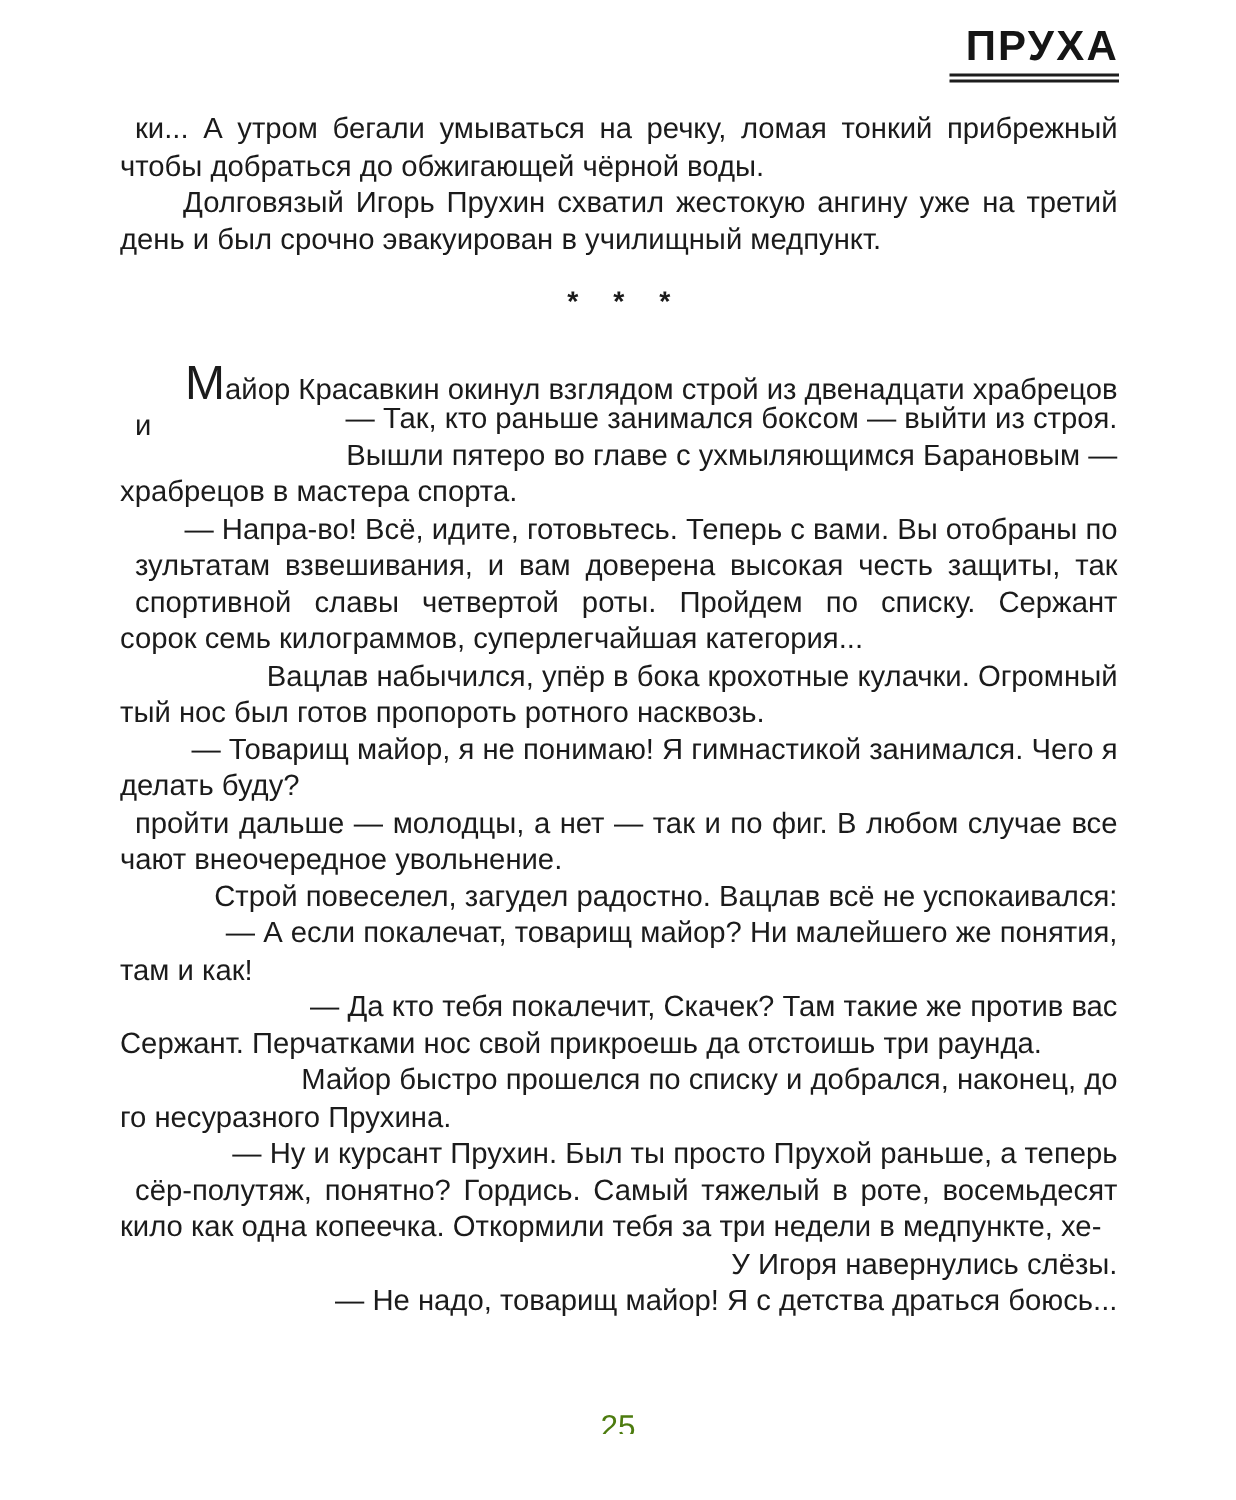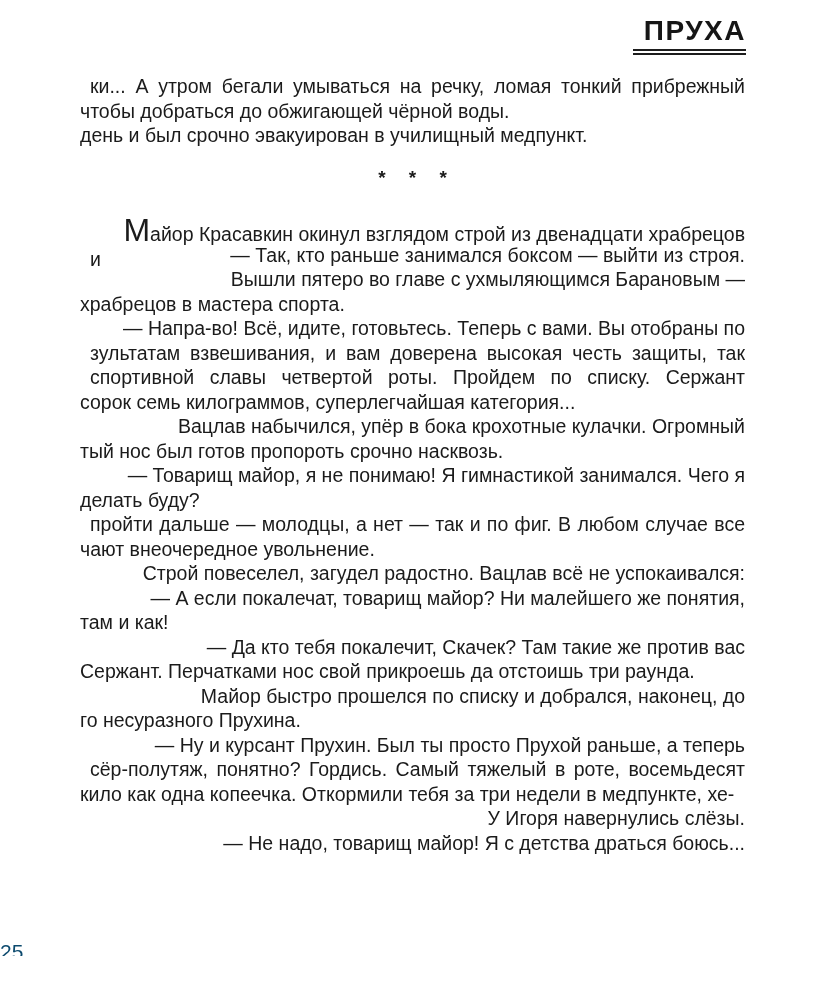--- a/index.html
+++ b/index.html
@@ -81,53 +81,54 @@
     font-weight: bold;
     font-size: 19px;
     letter-spacing: 9px;
     text-indent: 9px;
   }
   .page-number {
     position: absolute;
     top: 940px;
     left: 0;
     width: 824px;
-    text-align: left;
+    text-align: center;
     font-size: 21px;
-    color: #0c4a6e;
+    color: #4d7c0f;
   }
 </style>
 </head>
 <body>
 
 <div class="page">
 
   <div class="running-head">
     <span class="head-title">ПРУХА</span>
     <div class="head-rule">
       <div class="rule-a"></div>
       <div class="rule-b"></div>
     </div>
   </div>
 
   <div class="text-block">
       <div class="line j">ки... А утром бегали умываться на речку, ломая тонкий прибрежный лёд,</div>
       <div class="line">чтобы добраться до обжигающей чёрной воды.</div>
+      <div class="line j ind">Долговязый Игорь Прухин схватил жестокую ангину уже на третий</div>
       <div class="line">день и был срочно эвакуирован в училищный медпункт.</div>
       <div class="separator">* * *</div>
       <div class="line j ind dcline"><span class="dropcap">М</span>айор Красавкин окинул взглядом строй из двенадцати храбрецов и</div>
       <div class="line ind">— Так, кто раньше занимался боксом — выйти из строя.</div>
       <div class="line j ind">Вышли пятеро во главе с ухмыляющимся Барановым — средневесом,</div>
       <div class="line">храбрецов в мастера спорта.</div>
       <div class="line j ind">— Напра-во! Всё, идите, готовьтесь. Теперь с вами. Вы отобраны по ре-</div>
       <div class="line j">зультатам взвешивания, и вам доверена высокая честь защиты, так сказать,</div>
       <div class="line j">спортивной славы четвертой роты. Пройдем по списку. Сержант Скачек,</div>
       <div class="line">сорок семь килограммов, суперлегчайшая категория...</div>
       <div class="line j ind">Вацлав набычился, упёр в бока крохотные кулачки. Огромный горба-</div>
-      <div class="line">тый нос был готов пропороть срочно насквозь.</div>
+      <div class="line">тый нос был готов пропороть ротного насквозь.</div>
       <div class="line j ind">— Товарищ майор, я не понимаю! Я гимнастикой занимался. Чего я там</div>
       <div class="line">делать буду?</div>
       <div class="line j">пройти дальше — молодцы, а нет — так и по фиг. В любом случае все полу-</div>
       <div class="line">чают внеочередное увольнение.</div>
       <div class="line ind">Строй повеселел, загудел радостно. Вацлав всё не успокаивался:</div>
       <div class="line j ind">— А если покалечат, товарищ майор? Ни малейшего же понятия, чего</div>
       <div class="line">там и как!</div>
       <div class="line j ind">— Да кто тебя покалечит, Скачек? Там такие же против вас выйдут...</div>
       <div class="line">Сержант. Перчатками нос свой прикроешь да отстоишь три раунда.</div>
       <div class="line j ind">Майор быстро прошелся по списку и добрался, наконец, до длиннюще-</div>

